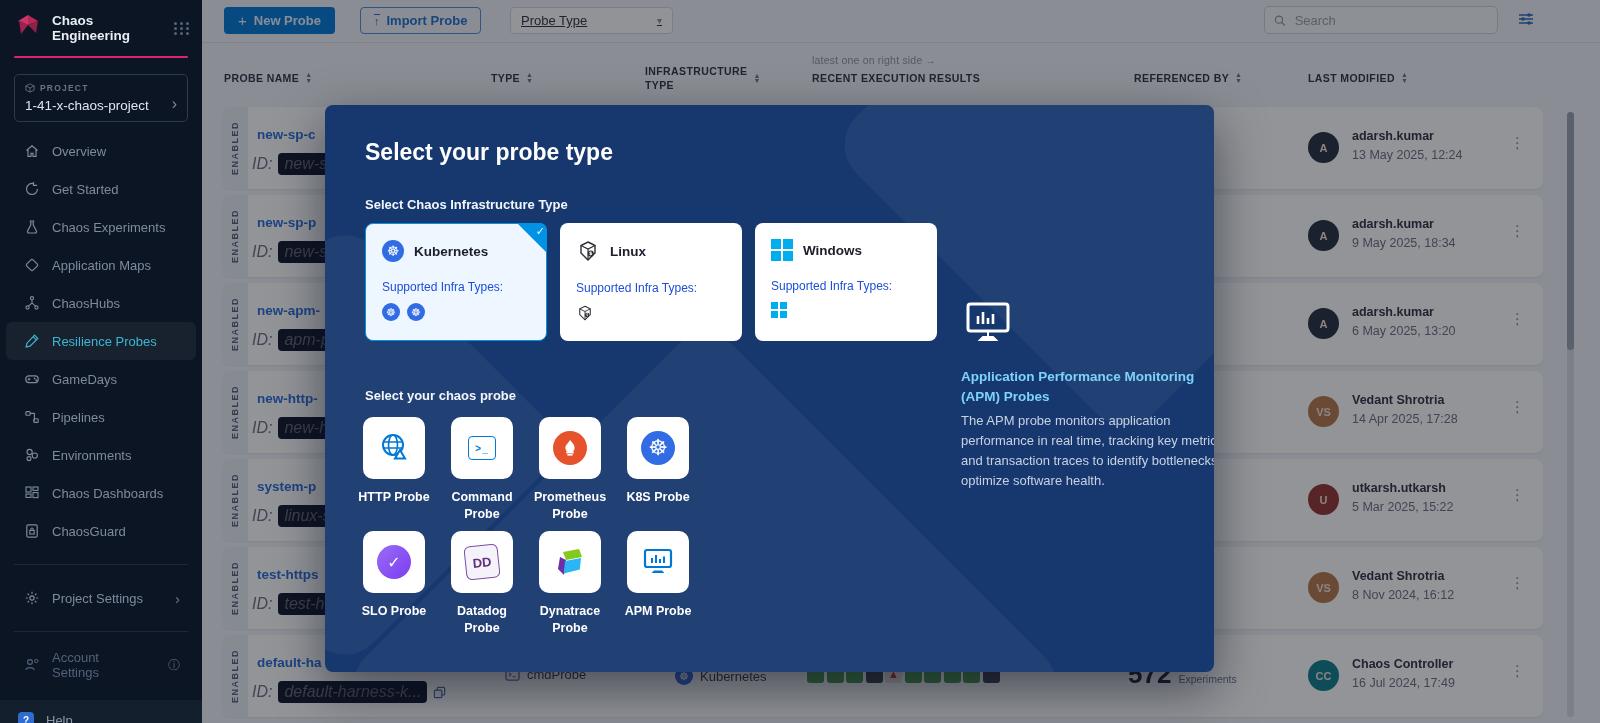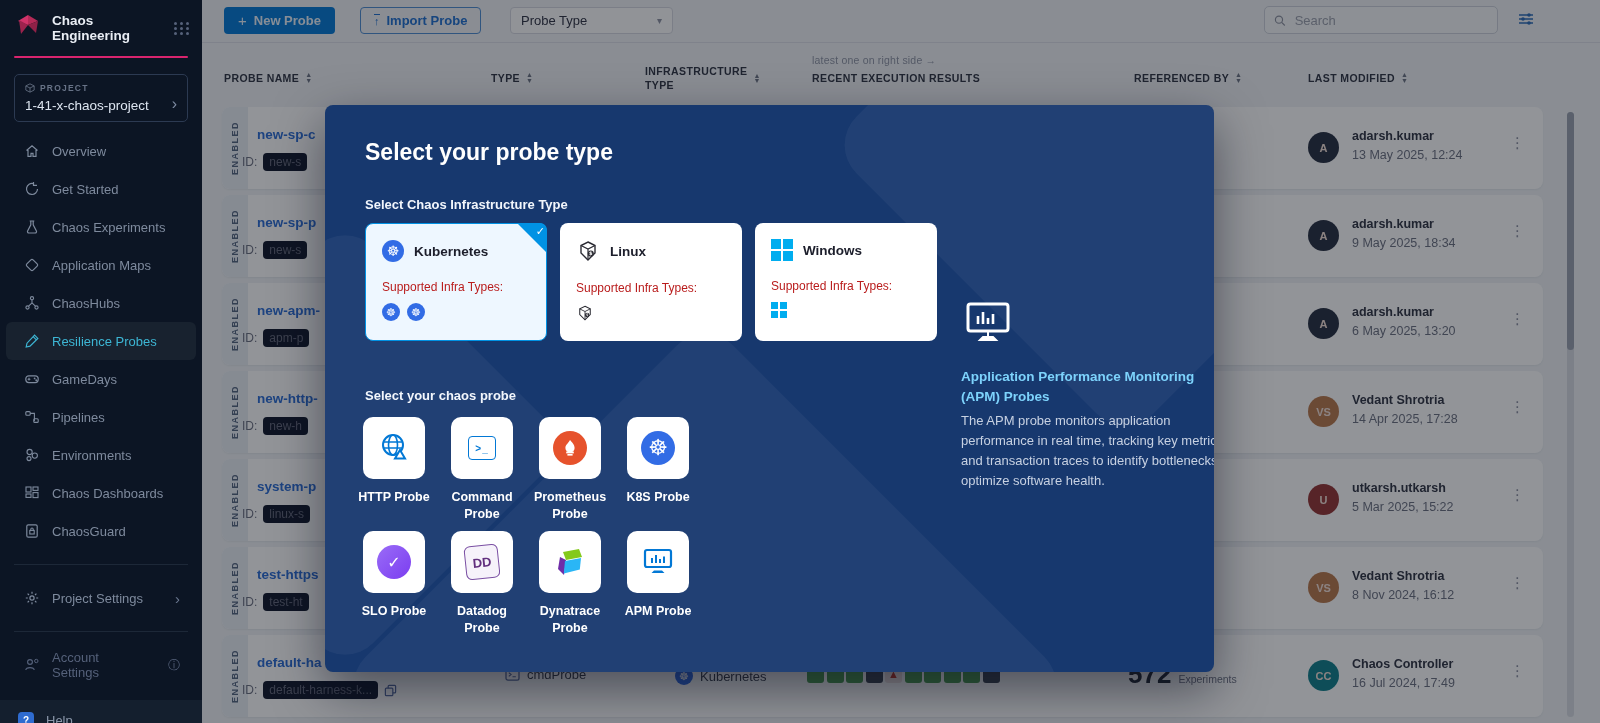--- a/index.html
+++ b/index.html
@@ -27,37 +27,37 @@
   .nav-divider{height:1px;background:#1d2838;margin:14px 14px;}
   .nav-item.dim{color:#55617a;}
   .help-item{position:absolute;left:0;top:700px;width:202px;background:#141f2e;display:flex;align-items:center;gap:12px;height:40px;padding-left:18px;color:#8b97aa;font-size:13px;box-sizing:border-box;}
   .help-badge{width:16px;height:16px;border-radius:4px;background:#2f6cd0;color:#fff;font-size:10px;font-weight:bold;display:flex;align-items:center;justify-content:center;}
   
   .content{position:absolute;left:202px;top:0;right:0;height:723px;background:#f0f3f6;}
   .topbar{position:absolute;left:0;top:0;right:0;height:42px;border-bottom:1px solid #dcdfe7;}
   .btn-primary{position:absolute;left:22px;top:7px;height:27px;padding:0 14px;background:#0278d5;color:#eaf2fb;font-size:13px;font-weight:bold;border:none;border-radius:4px;display:flex;align-items:center;gap:7px;cursor:pointer;}
   .btn-outline{position:absolute;left:158px;top:7px;height:27px;padding:0 13px;background:transparent;color:#1f6fd0;font-size:13px;font-weight:bold;border:1px solid #4d8cd2;border-radius:4px;display:flex;align-items:center;gap:7px;cursor:pointer;box-sizing:border-box;}
   .up-icon{display:inline-block;border-top:1.6px solid #1f6fd0;padding-top:1px;font-size:11px;line-height:1;}
-  .select{position:absolute;left:308px;top:7px;width:163px;height:27px;background:#fdfdfe;border:1px solid #d5d7e0;border-radius:4px;display:flex;align-items:center;justify-content:space-between;padding:0 10px;font-size:13px;color:#2f3242;cursor:pointer;box-sizing:border-box;}
+  .select{position:absolute;left:308px;top:7px;width:163px;height:27px;background:#fdfdfe;border:1px solid #d5d7e0;border-radius:4px;display:flex;align-items:center;justify-content:space-between;padding:0 10px;font-size:13px;color:#2f3242;cursor:pointer;box-sizing:border-box;text-decoration:underline;}
   .select .chev{color:#8e93a3;font-size:10px;}
   .searchbox{position:absolute;left:1062px;top:6px;width:234px;height:28px;border:1px solid #ccd0da;border-radius:5px;background:#f6f8fa;display:flex;align-items:center;padding:0 9px;gap:7px;box-sizing:border-box;}
   .searchbox input{border:none;outline:none;background:transparent;font-size:13px;color:#3a3d49;width:100%;font-family:inherit;}
   .searchbox input::placeholder{color:#9ba0ad;}
   .filter-btn{position:absolute;left:1314px;top:9px;cursor:pointer;}
   
   .thead{position:absolute;left:0;top:50px;right:0;height:54px;font-size:10.5px;font-weight:bold;color:#2f3342;letter-spacing:.4px;}
   .th{position:absolute;display:flex;gap:6px;align-items:center;cursor:pointer;}
   .sort{color:#6c7383;font-size:7px;line-height:.8;display:inline-flex;flex-direction:column;}
   .th-note{position:absolute;font-weight:normal;letter-spacing:.2px;color:#8e93a4;font-size:10.5px;}
   .rows{position:absolute;left:20px;top:107px;width:1321px;}
   .row-card{position:relative;width:1321px;height:82px;background:#ffffff;border-radius:8px;margin-bottom:6px;box-shadow:0 1px 2px rgba(40,48,70,.06);}
   .enabled-strip{position:absolute;left:0;top:0;bottom:0;width:26px;background:#e9eef5;border-radius:8px 0 0 8px;display:flex;align-items:center;justify-content:center;}
   .enabled-text{writing-mode:vertical-rl;transform:rotate(180deg);font-size:9px;font-weight:bold;letter-spacing:1.5px;color:#53647f;}
   .probe-link{position:absolute;left:35px;top:20px;font-size:13.5px;font-weight:bold;color:#2a6cd5;cursor:pointer;white-space:nowrap;}
-  .id-line{position:absolute;left:20px;top:46px;font-size:12px;color:#6b6f80;display:flex;align-items:center;gap:6px;white-space:nowrap;}
+  .id-line{position:absolute;left:30px;top:46px;font-size:16px;color:#6b6f80;display:flex;align-items:center;gap:6px;white-space:nowrap;font-style:italic;}
   .id-chip{background:#0f172a;border-radius:4px;padding:2px 6px;color:#63677a;}
   .cell-type,.cell-infra{position:absolute;top:32px;font-size:13px;color:#3a3e4c;display:flex;align-items:center;gap:7px;white-space:nowrap;}
   .cell-type{left:283px;} .cell-infra{left:453px;}
   .squares{position:absolute;left:585px;top:31px;display:flex;gap:2.5px;}
   .sq{width:17px;height:17px;border-radius:3px;}
   .sq.pass{background:#4d9e50;} .sq.neutral{background:#3f4553;}
   .sq.warn{background:#f0e3e1;color:#c0392b;font-size:11px;display:flex;align-items:center;justify-content:center;line-height:1;}
   .ref-cell{position:absolute;left:906px;top:24px;display:flex;align-items:baseline;gap:7px;}
   .ref-count{font-size:26px;font-weight:bold;color:#262a35;}
   .ref-unit{font-size:10.5px;color:#6f7485;}
@@ -72,21 +72,21 @@
   .modal{position:absolute;left:123px;top:105px;width:889px;height:567px;background:#17386e;border-radius:8px;z-index:60;overflow:hidden;box-shadow:0 18px 50px rgba(5,10,25,.5);}
   .wm{position:absolute;background:rgba(255,255,255,.045);transform:rotate(45deg);border-radius:40px;}
   .modal-title{position:absolute;left:40px;top:34px;font-size:23px;font-weight:bold;color:#ffffff;}
   .sec-label{position:absolute;left:40px;font-size:13px;font-weight:bold;color:#f2f6fc;}
   .infra-cards{position:absolute;left:40px;top:118px;display:flex;gap:13px;}
   .infra-card{position:relative;width:182px;height:118px;background:#ffffff;border-radius:8px;cursor:pointer;box-sizing:border-box;padding:16px;}
   .infra-card.selected{background:#eef7ff;border:1.5px solid #0092e4;}
   .check-corner{position:absolute;right:-1px;top:-1px;width:0;height:0;border-top:30px solid #0092e4;border-left:30px solid transparent;border-radius:0 7px 0 0;}
   .check-corner span{position:absolute;top:-28px;right:2px;color:#fff;font-size:11px;font-weight:bold;}
   .infra-head{display:flex;align-items:center;gap:10px;font-size:13.5px;font-weight:bold;color:#1c1e2b;}
-  .supported-label{margin-top:18px;font-size:12px;color:#b91c1c;}
+  .supported-label{margin-top:18px;font-size:12px;color:#1d4ed8;}
   .supported-icons{margin-top:9px;display:flex;gap:7px;align-items:center;}
   .k8s-badge{width:22px;height:22px;border-radius:50%;background:#326ce5;color:#fff;display:flex;align-items:center;justify-content:center;font-size:14px;line-height:1;}
   .k8s-badge.sm{width:18px;height:18px;font-size:11px;}
   .win-logo{display:grid;grid-template-columns:10px 10px;grid-gap:2px;}
   .win-logo i{width:10px;height:10px;background:#00adef;}
   .win-logo.sm{grid-template-columns:7px 7px;}
   .win-logo.sm i{width:7px;height:7px;}
   .tiles{position:absolute;left:38px;display:flex;gap:26px;}
   .tile-wrap{width:62px;display:flex;flex-direction:column;align-items:center;}
   .tile{width:62px;height:62px;background:#ffffff;border-radius:10px;display:flex;align-items:center;justify-content:center;cursor:pointer;}

